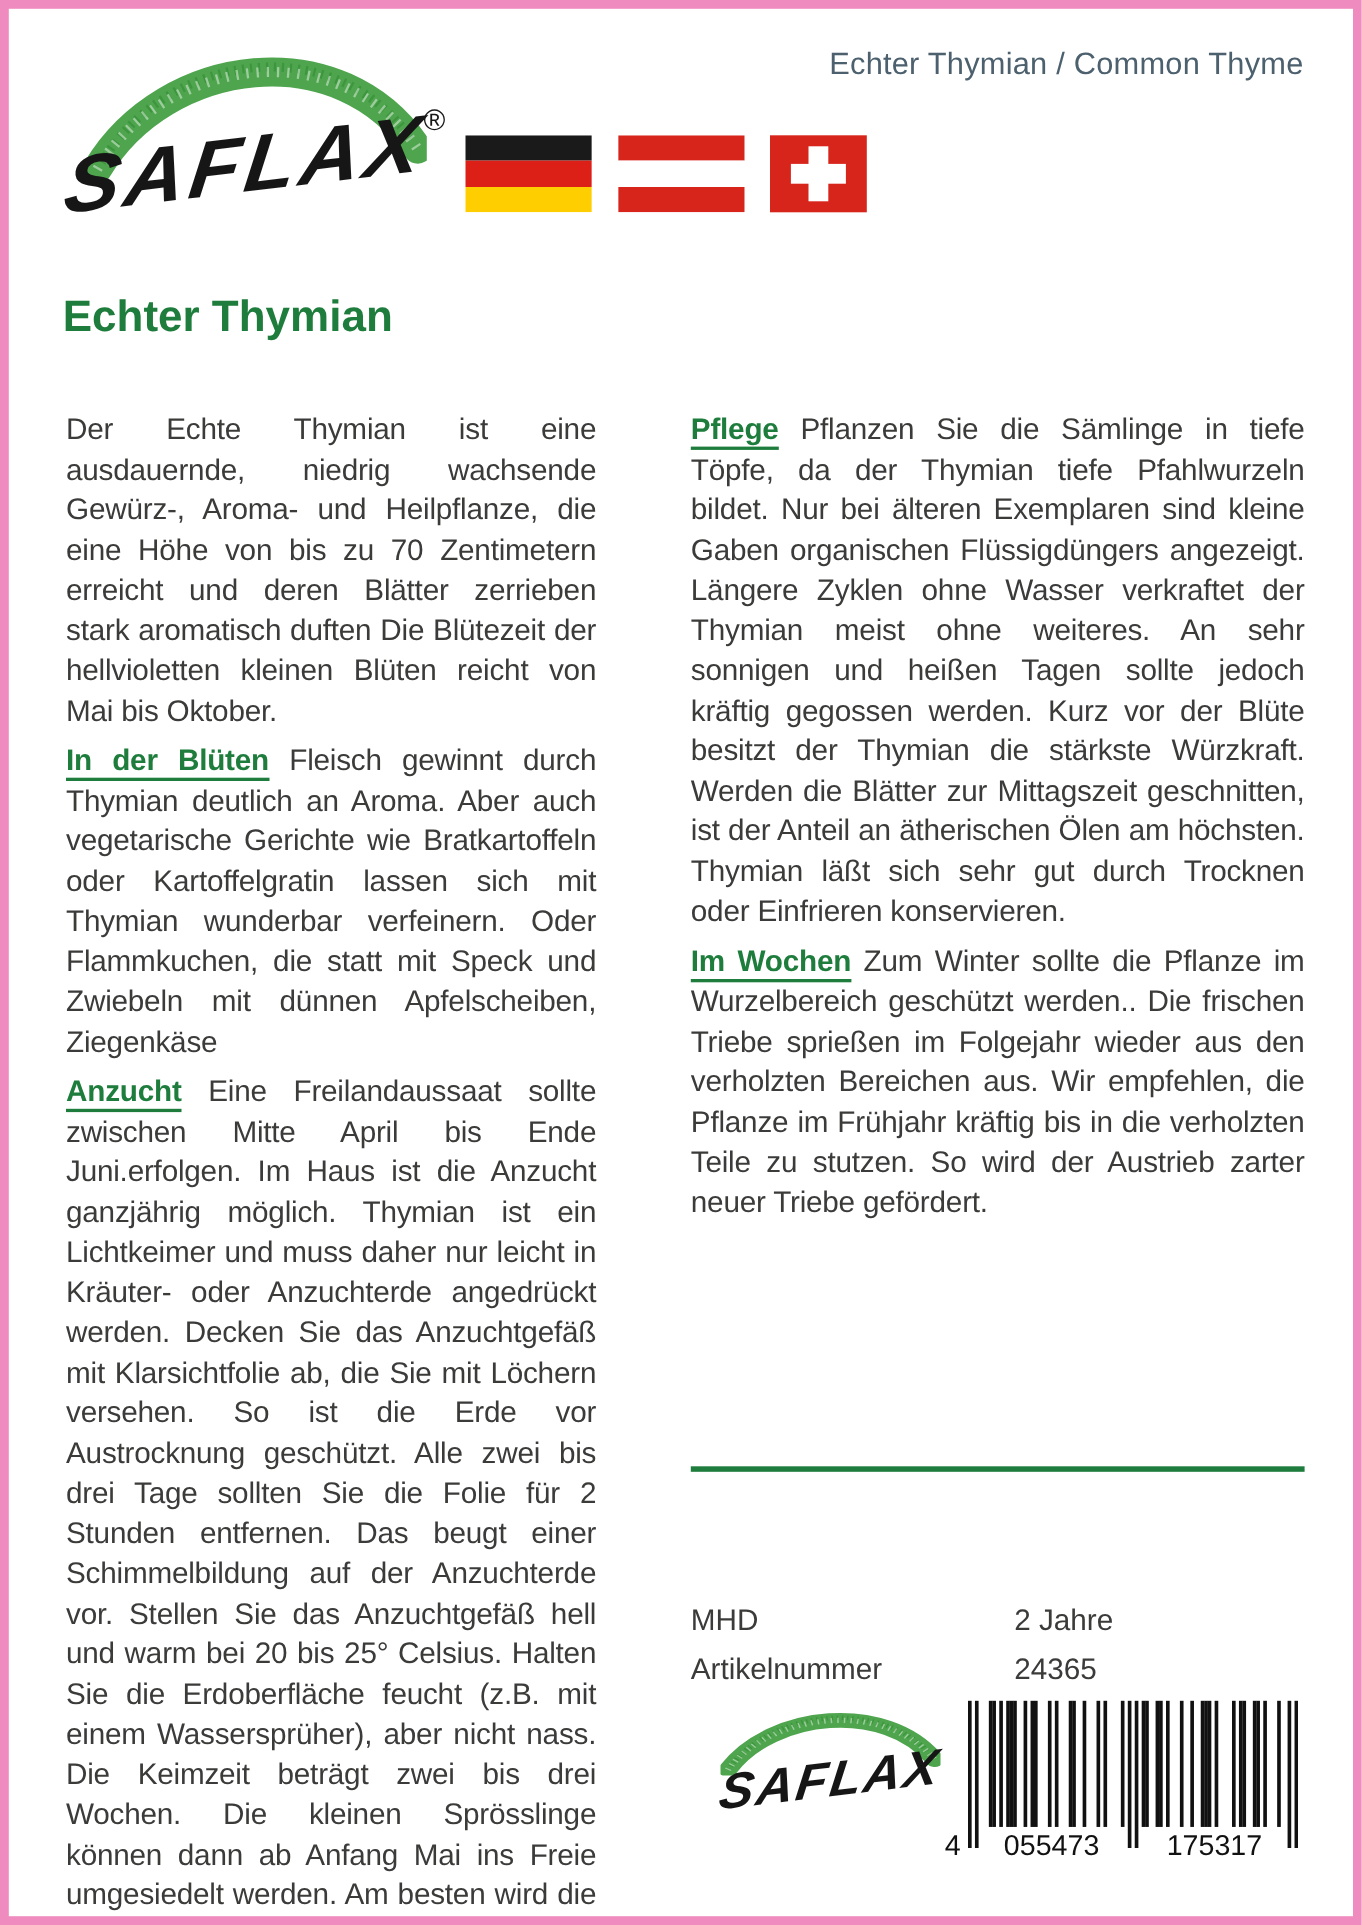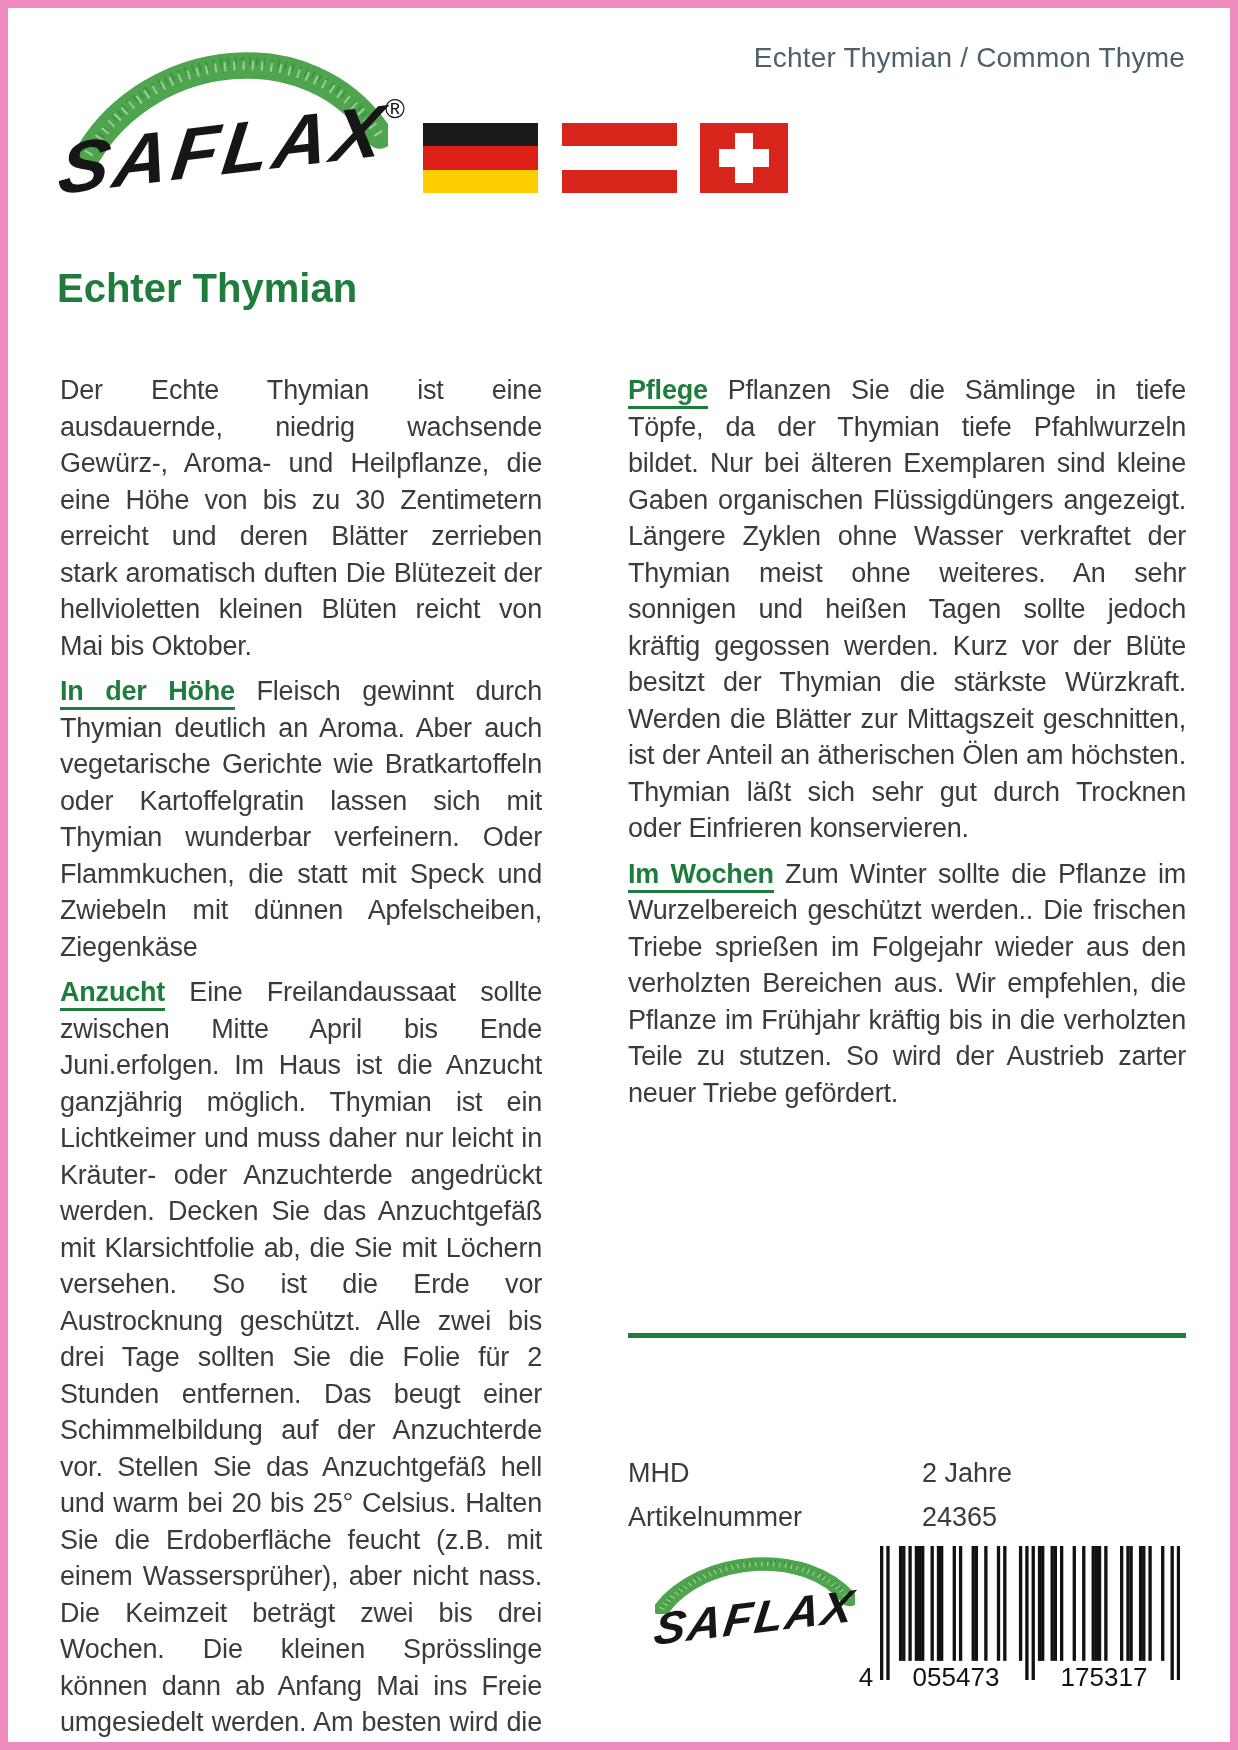--- a/index.html
+++ b/index.html
@@ -102,22 +102,22 @@
     <div class="stripe" style="background:var(--at-red)"></div>
   </div>
   <div class="flag flag-ch">
     <div class="ch-cross-v"></div>
     <div class="ch-cross-h"></div>
   </div>
 
   <div class="page-title">Echter Thymian</div>
 
   <div class="col col-left">
-    <p>Der Echte Thymian ist eine ausdauernde, niedrig wachsende Gewürz-, Aroma- und Heilpflanze, die eine Höhe von bis zu 30 Zentimetern erreicht und deren Blätter zerrieben stark aromatisch duften Die Blütezeit der hellvioletten kleinen Blüten reicht von Mai bis Oktober.</p>
-    <p><span class="sec-h">In der Höhe</span> <span>Fleisch gewinnt durch Thymian deutlich an Aroma. Aber auch vegetarische Gerichte wie Bratkartoffeln oder Kartoffelgratin lassen sich mit Thymian wunderbar verfeinern. Oder Flammkuchen, die statt mit Speck und Zwiebeln mit dünnen Apfelscheiben, Ziegenkäse</span></p>
+    <p>Der Echte Thymian ist eine ausdauernde, niedrig wachsende Gewürz-, Aroma- und Heilpflanze, die eine Höhe von bis zu 70 Zentimetern erreicht und deren Blätter zerrieben stark aromatisch duften Die Blütezeit der hellvioletten kleinen Blüten reicht von Mai bis Oktober.</p>
+    <p><span class="sec-h">In der Blüten</span> <span>Fleisch gewinnt durch Thymian deutlich an Aroma. Aber auch vegetarische Gerichte wie Bratkartoffeln oder Kartoffelgratin lassen sich mit Thymian wunderbar verfeinern. Oder Flammkuchen, die statt mit Speck und Zwiebeln mit dünnen Apfelscheiben, Ziegenkäse</span></p>
     <p><span class="sec-h">Anzucht</span> <span>Eine Freilandaussaat sollte zwischen Mitte April bis Ende Juni.erfolgen. Im Haus ist die Anzucht ganzjährig möglich. Thymian ist ein Lichtkeimer und muss daher nur leicht in Kräuter- oder Anzuchterde angedrückt werden. Decken Sie das Anzuchtgefäß mit Klarsichtfolie ab, die Sie mit Löchern versehen. So ist die Erde vor Austrocknung geschützt. Alle zwei bis drei Tage sollten Sie die Folie für 2 Stunden entfernen. Das beugt einer Schimmelbildung auf der Anzuchterde vor. Stellen Sie das Anzuchtgefäß hell und warm bei 20 bis 25° Celsius. Halten Sie die Erdoberfläche feucht (z.B. mit einem Wassersprüher), aber nicht nass. Die Keimzeit beträgt zwei bis drei Wochen. Die kleinen Sprösslinge können dann ab Anfang Mai ins Freie umgesiedelt werden. Am besten wird die Erde dann mit etwa 40 % Sand durchmischt.</span></p>
   </div>
 
   <div class="col col-right">
     <p><span class="sec-h">Pflege</span> <span>Pflanzen Sie die Sämlinge in tiefe Töpfe, da der Thymian tiefe Pfahlwurzeln bildet.  Nur bei älteren Exemplaren sind kleine Gaben organischen Flüssigdüngers angezeigt.  Längere Zyklen ohne Wasser verkraftet der Thymian meist ohne weiteres. An sehr sonnigen und heißen Tagen sollte jedoch kräftig gegossen werden. Kurz vor der Blüte besitzt der Thymian die stärkste Würzkraft. Werden die Blätter zur Mittagszeit geschnitten, ist der Anteil an ätherischen Ölen am höchsten. Thymian läßt sich sehr gut durch Trocknen oder Einfrieren konservieren.</span></p>
     <p><span class="sec-h">Im Wochen</span> <span>Zum Winter sollte die Pflanze im Wurzelbereich geschützt werden.. Die frischen Triebe sprießen im Folgejahr wieder aus den verholzten Bereichen aus.  Wir empfehlen, die Pflanze im Frühjahr kräftig bis in die verholzten Teile zu stutzen. So wird der Austrieb zarter neuer Triebe gefördert.</span></p>
   </div>
 
   <div class="divider"></div>
 

